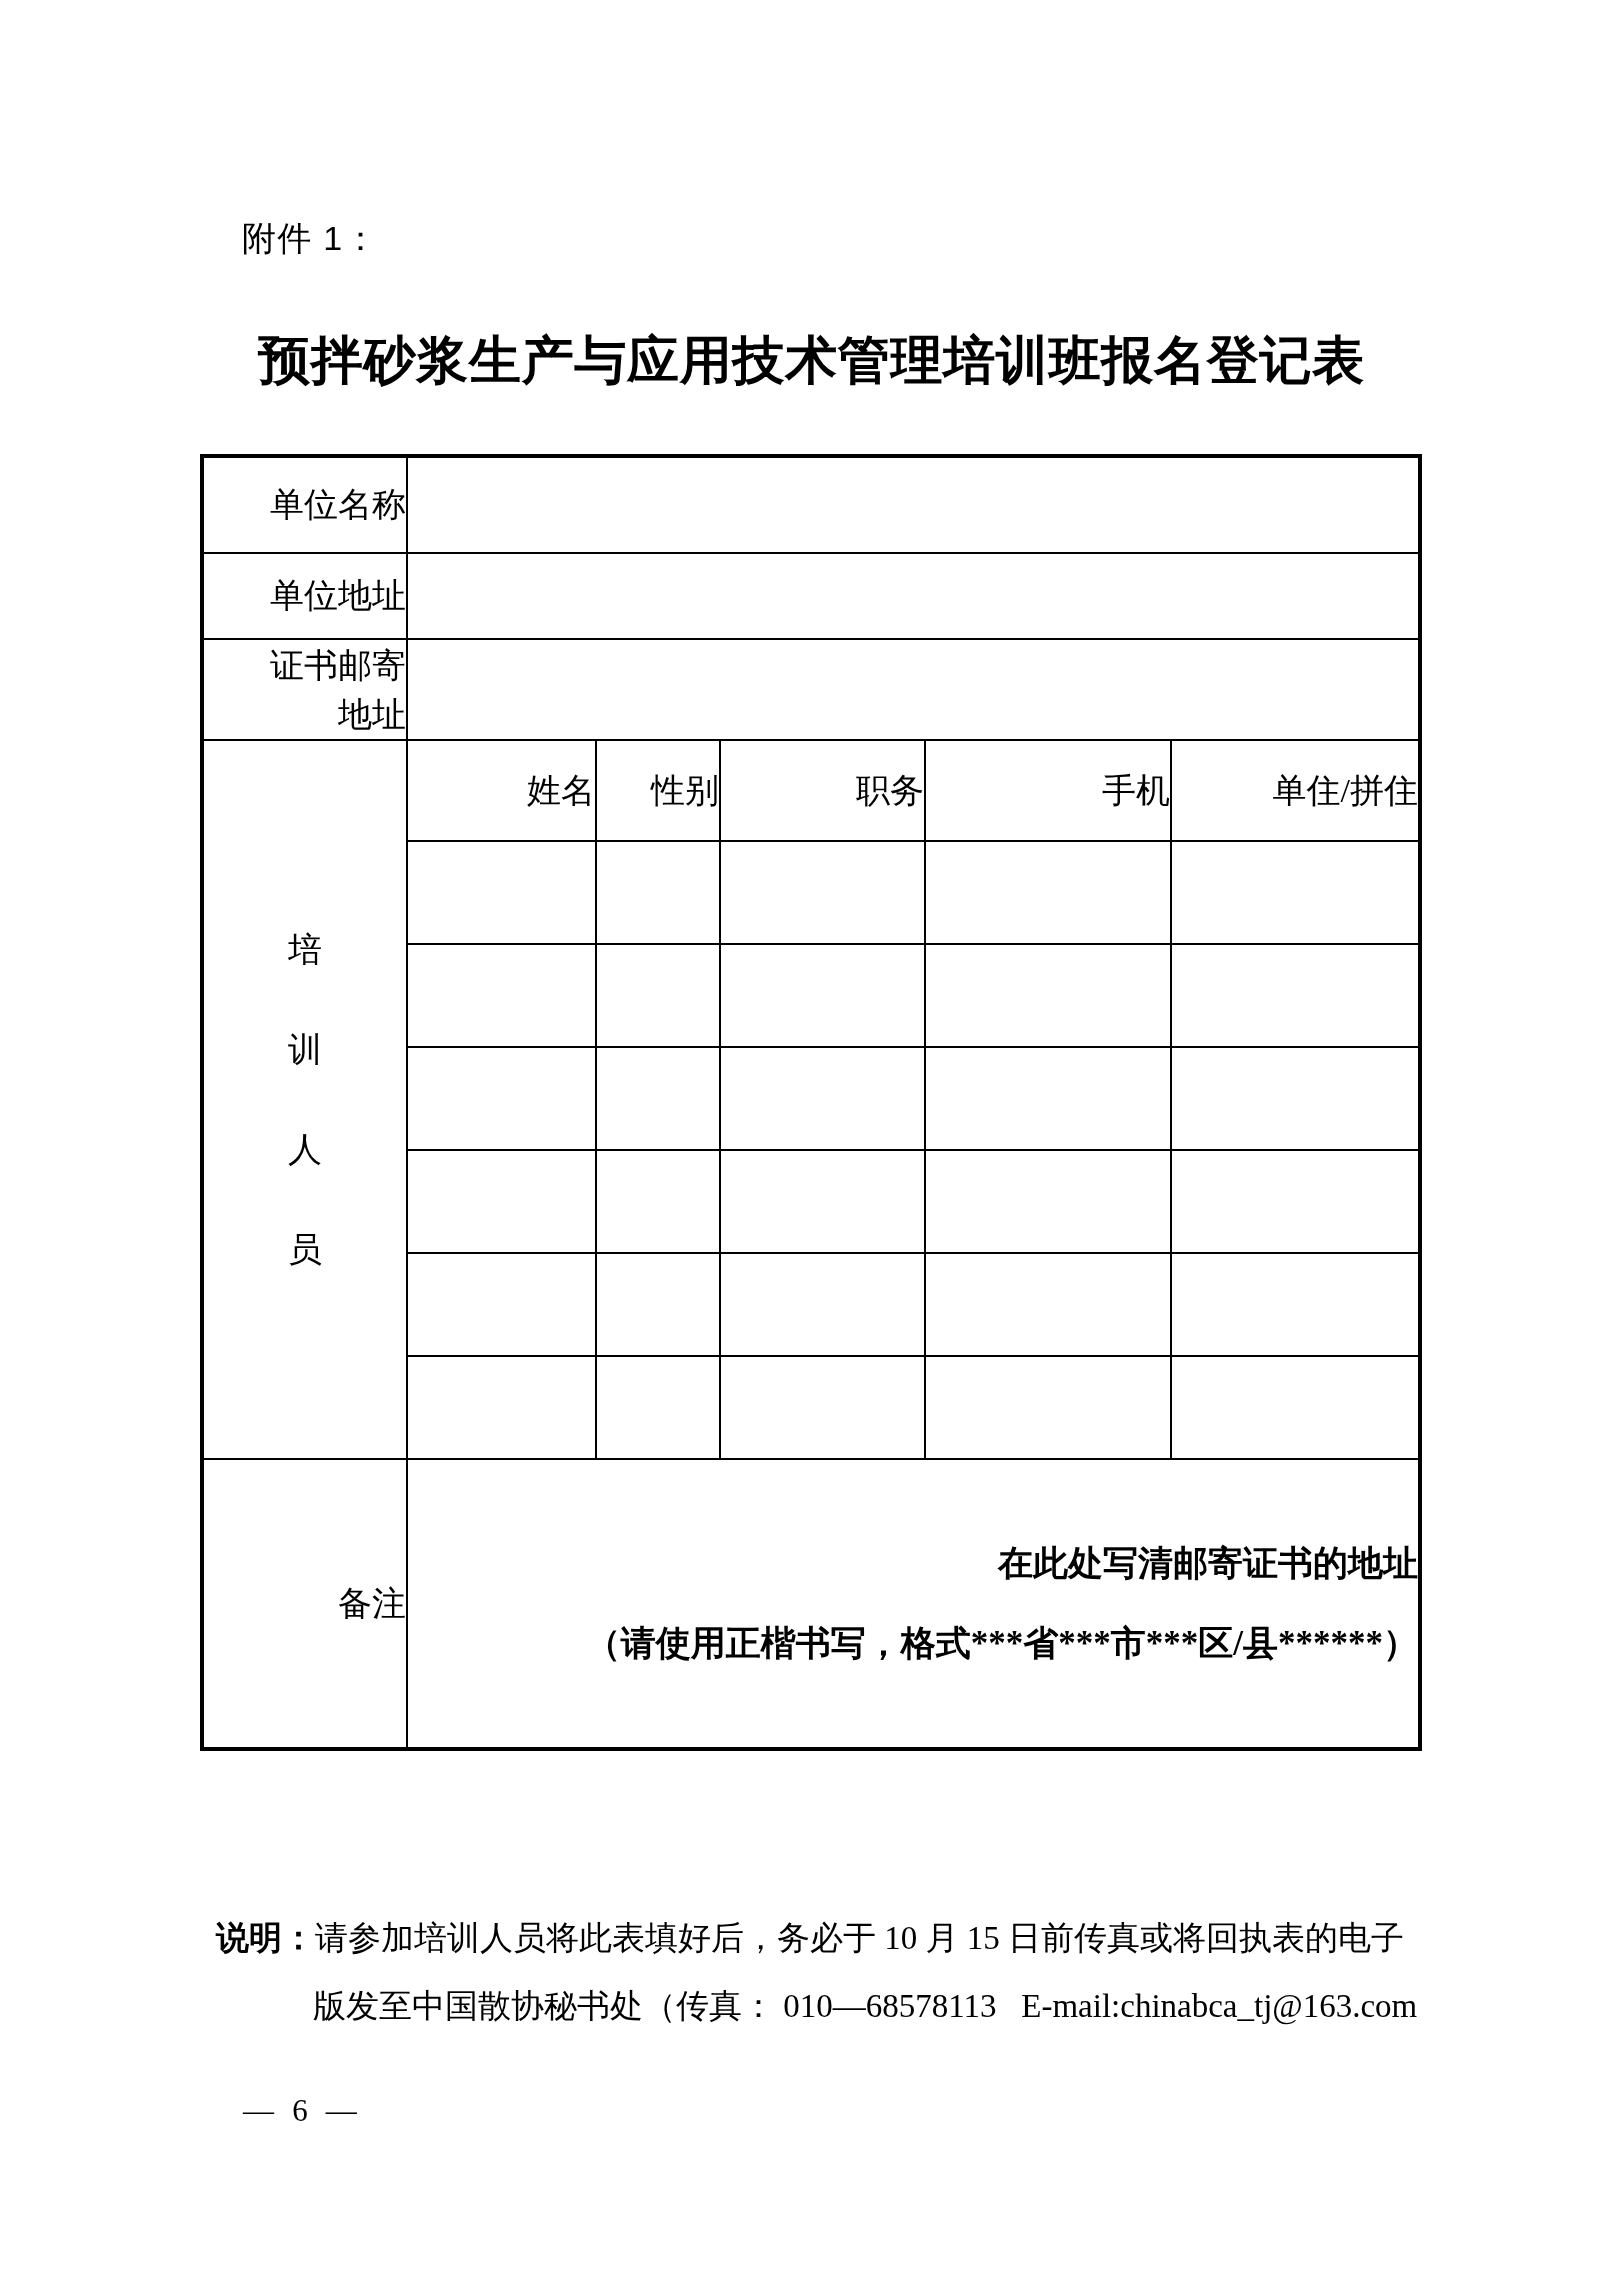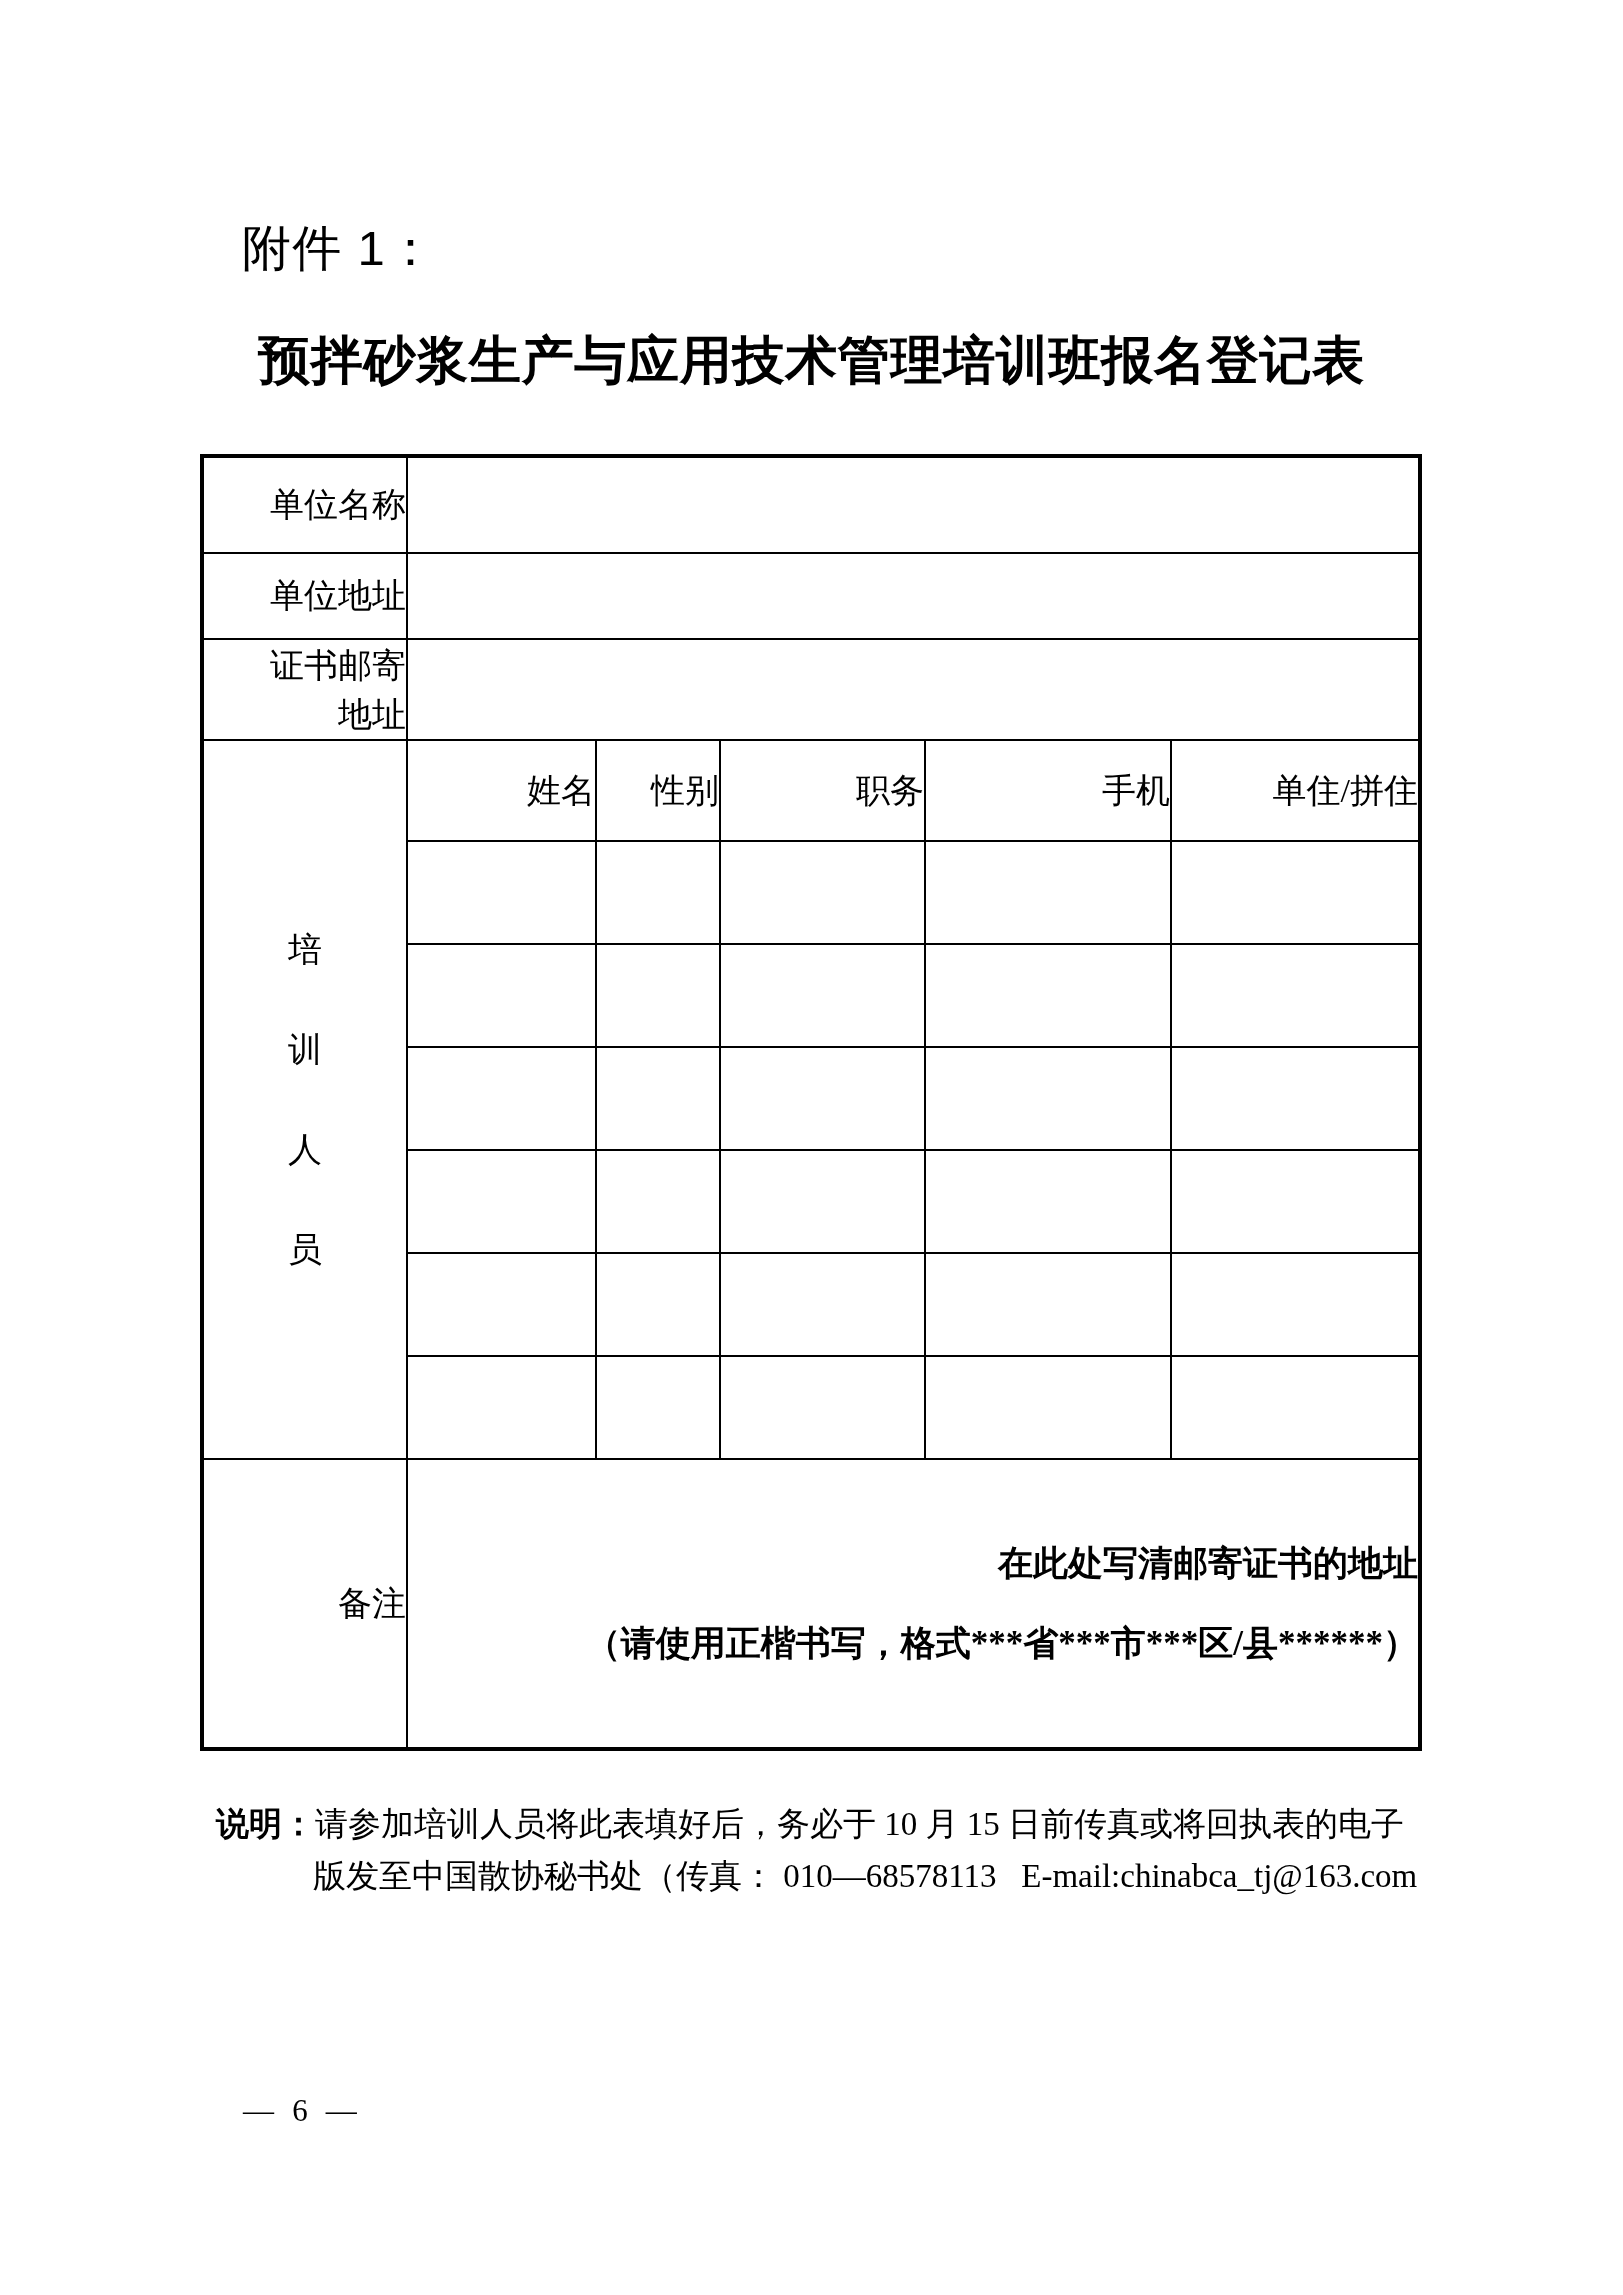--- a/index.html
+++ b/index.html
@@ -16,21 +16,21 @@
   }
   .page {
     position: absolute;
     inset: 0;
     background: #ffffff;
   }
   .attachment {
     position: absolute;
     left: 242px;
     top: 216px;
-    font-size: 49px;
+    font-size: 34px;
     font-family: "Liberation Sans", sans-serif;
     letter-spacing: 1.3px;
     white-space: pre;
   }
   .title {
     position: absolute;
     left: 0;
     top: 326px;
     width: 1623px;
     margin: 0;
@@ -75,24 +75,24 @@
   }
   .remark-content div {
     font-weight: bold;
     font-size: 35px;
     white-space: pre;
   }
   .remark-line1 { margin-bottom: 33px; padding-left: 28px; }
   .note {
     position: absolute;
     left: 216px;
-    top: 1798px;
+    top: 1904px;
     width: 1230px;
     font-size: 33px;
-    line-height: 52px;
+    line-height: 68px;
   }
   .note-line { white-space: pre-wrap; }
   .note-line.hang { padding-left: 97px; }
   .note-label {
     font-family: "Liberation Sans", sans-serif;
     font-weight: bold;
   }
   .pagenum {
     position: absolute;
     left: 243px;

